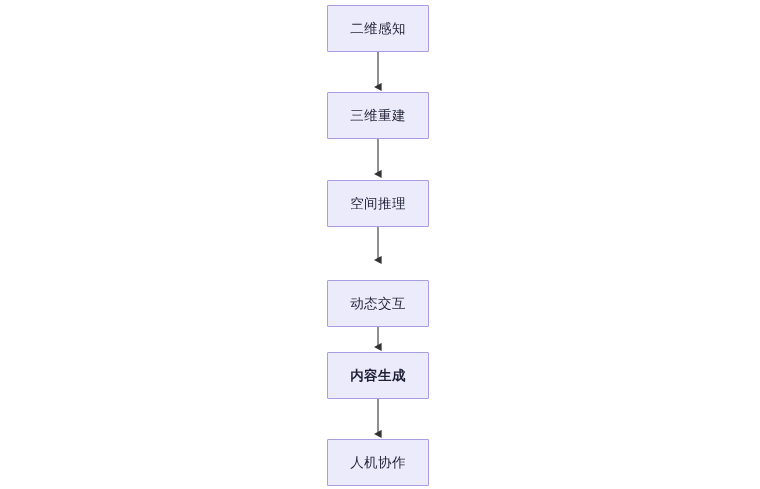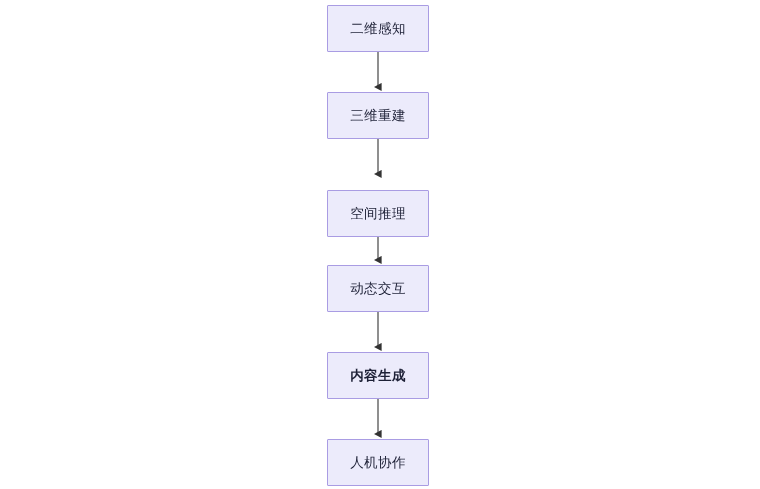--- a/index.html
+++ b/index.html
@@ -69,25 +69,25 @@
   </svg>
 
   <div class="node-box" style="left:327px; top:5px;">
     <span class="node-label">二维感知</span>
   </div>
 
   <div class="node-box" style="left:327px; top:92px;">
     <span class="node-label">三维重建</span>
   </div>
 
-  <div class="node-box" style="left:327px; top:190px;align-items:center;">
+  <div class="node-box" style="left:327px; top:180px;align-items:center;">
     <span class="node-label">空间推理</span>
   </div>
 
-  <div class="node-box" style="left:327px; top:265px;align-items:center;">
+  <div class="node-box" style="left:327px; top:280px;align-items:center;">
     <span class="node-label">动态交互</span>
   </div>
 
   <div class="node-box" style="left:327px; top:352px;font-weight:bold;">
     <span class="node-label">内容生成</span>
   </div>
 
   <div class="node-box" style="left:327px; top:439px;text-align:right;">
     <span class="node-label">人机协作</span>
   </div>

